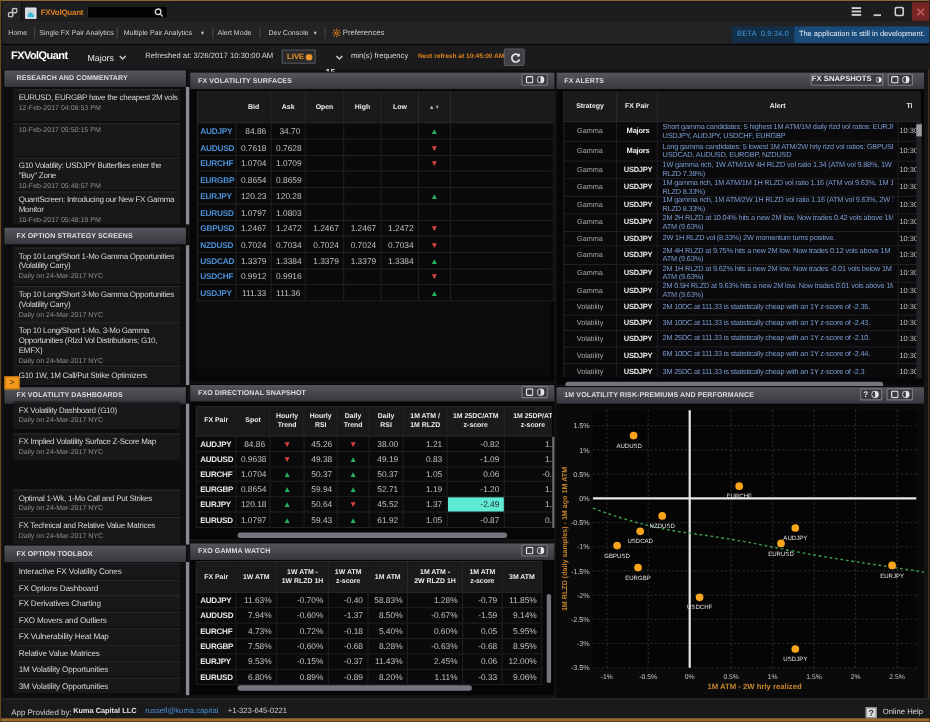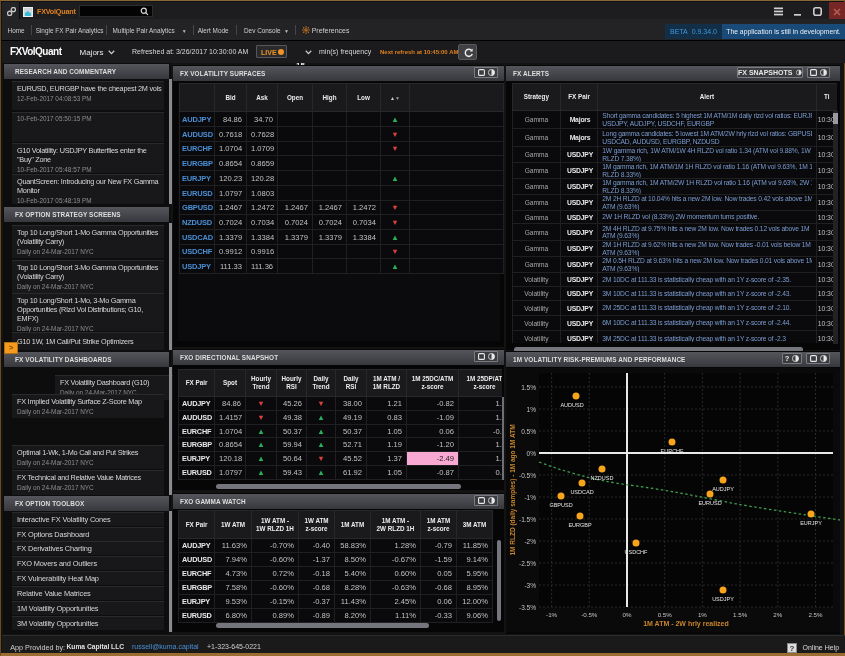--- a/index.html
+++ b/index.html
@@ -191,21 +191,21 @@
     <div class="news-item" style="top:230px; height:38px;">
         <div class="news-t">Top 10 Long/Short 1-Mo, 3-Mo Gamma<br>Opportunities (Rlzd Vol Distributions; G10,<br>EMFX)</div>
         <div class="news-d">Daily on 24-Mar-2017 NYC</div>
       </div>
     <div class="news-item" style="top:269px; height:18px;">
         <div class="news-t" style="padding-top:4px">G10 1W, 1M Call/Put Strike Optimizers</div>
       </div>
     <div class="lscroll" style="top:160px; height:127px;"></div>
 
     <div class="lhdr" style="top:289px;">FX VOLATILITY DASHBOARDS</div>
-    <div class="news-item" style="top:312px; height:24.5px;margin-left:43px;">
+    <div class="news-item" style="top:302px; height:24.5px;">
         <div class="news-t">FX Volatility Dashboard (G10)</div>
         <div class="news-d">Daily on 24-Mar-2017 NYC</div>
       </div>
     <div class="news-item" style="top:330.6px; height:24.5px;">
         <div class="news-t">FX Implied Volatility Surface Z-Score Map</div>
         <div class="news-d">Daily on 24-Mar-2017 NYC</div>
       </div>
     <div class="news-item" style="top:381.8px; height:24.5px;">
         <div class="news-t">Optimal 1-Wk, 1-Mo Call and Put Strikes</div>
         <div class="news-d">Daily on 24-Mar-2017 NYC</div>
@@ -421,21 +421,21 @@
                 <td class="arr dn">▼</td>
                 <td class="num">45.26</td>
                 <td class="arr dn">▼</td>
                 <td class="num">38.00</td>
                 <td class="num">1.21</td>
                 <td class="num">-0.82</td>
                 <td class="num">1.0</td>
               </tr>
         <tr style="height:14px">
                 <td class="pairw">AUDUSD</td>
-                <td class="num">1.4157</td>
+                <td class="num">0.9638</td>
                 <td class="arr dn">▼</td>
                 <td class="num">49.38</td>
                 <td class="arr up">▲</td>
                 <td class="num">49.19</td>
                 <td class="num">0.83</td>
                 <td class="num">-1.09</td>
                 <td class="num">1.3</td>
               </tr>
         <tr style="height:13px">
                 <td class="pairw">EURCHF</td>
@@ -460,21 +460,21 @@
                 <td class="num">1.3</td>
               </tr>
         <tr style="height:14px">
                 <td class="pairw">EURJPY</td>
                 <td class="num">120.18</td>
                 <td class="arr up">▲</td>
                 <td class="num">50.64</td>
                 <td class="arr dn">▼</td>
                 <td class="num">45.52</td>
                 <td class="num">1.37</td>
-                <td class="num" style="background:#f9a8d4;color:#222;">-2.49</td>
+                <td class="num" style="background:#5eead4;color:#222;">-2.49</td>
                 <td class="num">1.4</td>
               </tr>
         <tr style="height:14px">
                 <td class="pairw">EURUSD</td>
                 <td class="num">1.0797</td>
                 <td class="arr up">▲</td>
                 <td class="num">59.43</td>
                 <td class="arr up">▲</td>
                 <td class="num">61.92</td>
                 <td class="num">1.05</td>

